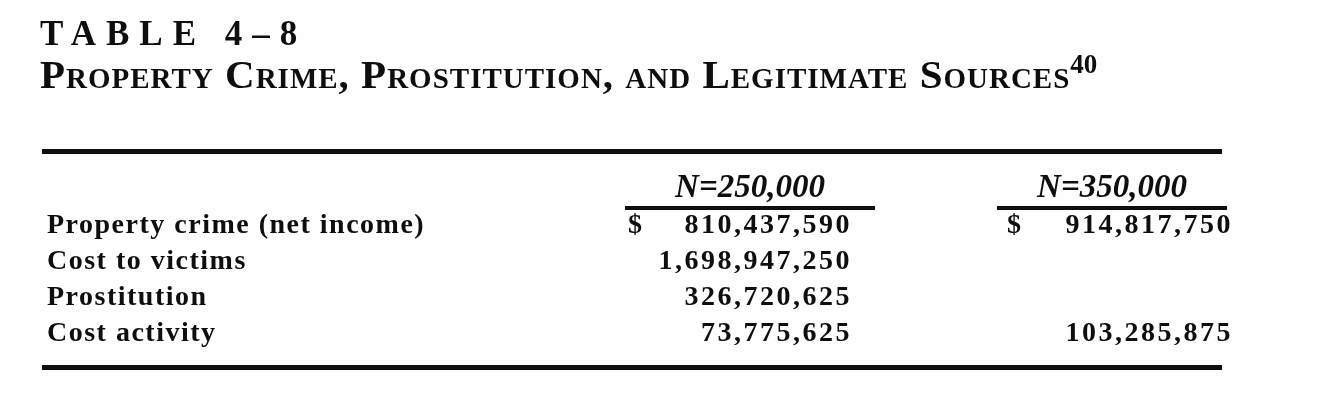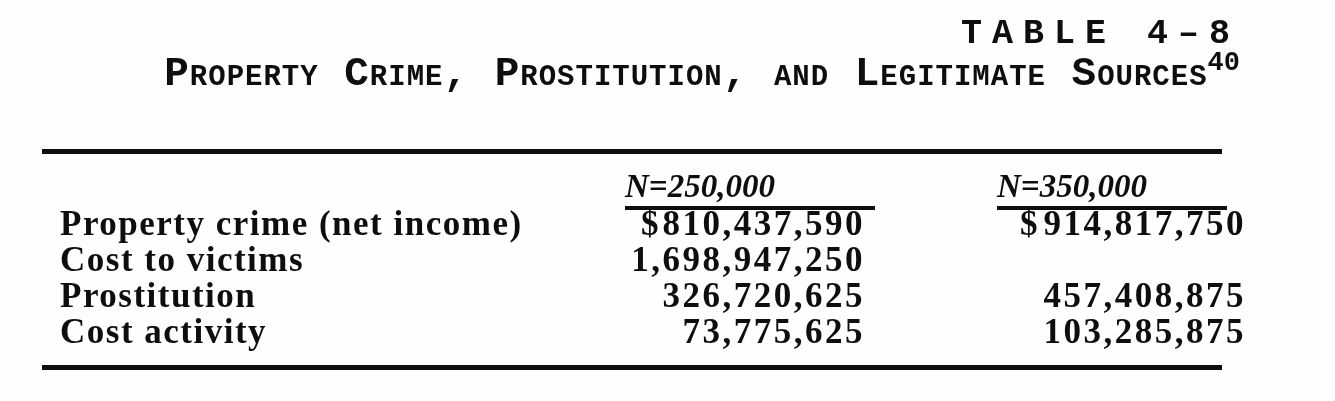--- a/index.html
+++ b/index.html
@@ -10,22 +10,21 @@
     background: #fefefe;
     color: #0e0e0e;
     font-family: "Liberation Serif", "DejaVu Serif", serif;
     overflow: hidden;
   }
   
   .heading {
     position: absolute;
     left: 40px; top: 14px;
     width: 1200px;
-    text-align: right;
-    font-family: Liberation Mono, monospace;
+    text-align: left;
   }
   .title {
     font-size: 35px;
     font-weight: bold;
     letter-spacing: 10px;
     line-height: 40px;
     white-space: nowrap;
   }
   .subtitle {
     font-size: 41px;
@@ -50,30 +49,31 @@
   .hrule-2 { left: 997px; top: 206px; width: 230px; height: 4px; }
   
   .colhead {
     position: absolute;
     top: 167px;
     height: 38px;
     line-height: 38px;
     font-style: italic;
     font-weight: bold;
     font-size: 33px;
+    text-align: center;
     white-space: nowrap;
   }
   .colhead-1 { left: 625px; width: 250px; }
   .colhead-2 { left: 997px; width: 230px; }
   
   .rows {
     position: absolute;
-    left: 53px; top: 206px;
+    left: 40px; top: 206px;
     width: 1250px;
-    font-size: 35px;
+    font-size: 28px;
     font-weight: bold;
   }
   .row {
     display: grid;
     grid-template-columns: 545px 270px 378px;
     height: 36px;
     line-height: 36px;
   }
   .cell { white-space: nowrap; }
   .label {
@@ -117,21 +117,20 @@
     </div>
 
     <div class="row">
       <div class="cell label">Cost to victims</div>
       <div class="cell val val-1"><span class="num">1,698,947,250</span></div>
     </div>
 
     <div class="row">
       <div class="cell label">Prostitution</div>
       <div class="cell val val-1"><span class="num">326,720,625</span></div>
-      <div class="cell val val-2"><span class="num">457,408,875</span></div>
     </div>
 
     <div class="row">
       <div class="cell label">Cost activity</div>
       <div class="cell val val-1"><span class="num">73,775,625</span></div>
       <div class="cell val val-2"><span class="num">103,285,875</span></div>
     </div>
 
   </div>
 

